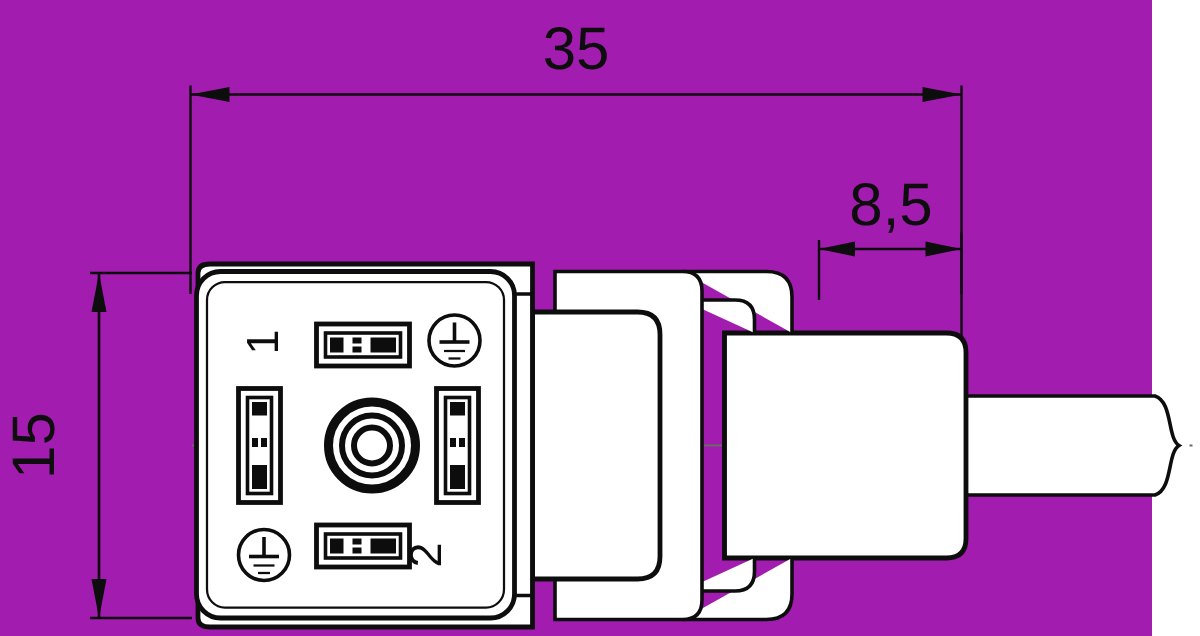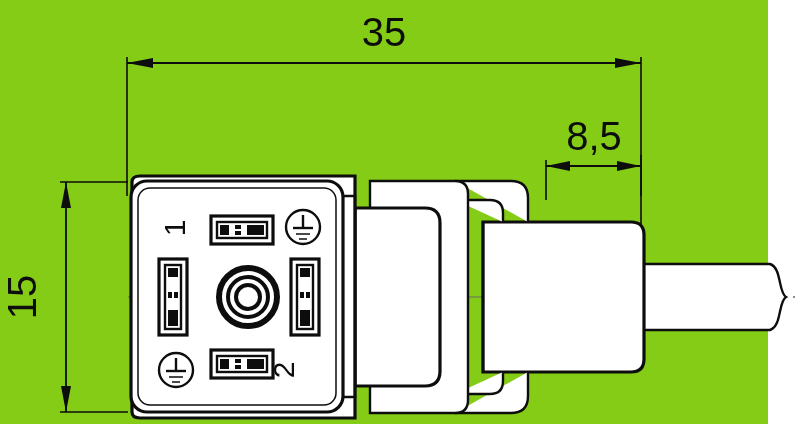--- a/index.html
+++ b/index.html
@@ -10,21 +10,21 @@
   body {
     width: 800px;
     height: 424px;
     font-family: "Liberation Sans", sans-serif;
     overflow: hidden;
   }
   #drawing-root {
     position: relative;
     width: 768px;
     height: 424px;
-    background: #84cc16;
+    background: #a21caf;
   }
   svg#tech-drawing {
     display: block;
     width: 800px;
     height: 424px;
   }
   .dim-text {
     font-family: "Liberation Sans", sans-serif;
     font-size: 40px;
     fill: #0d0d0d;

